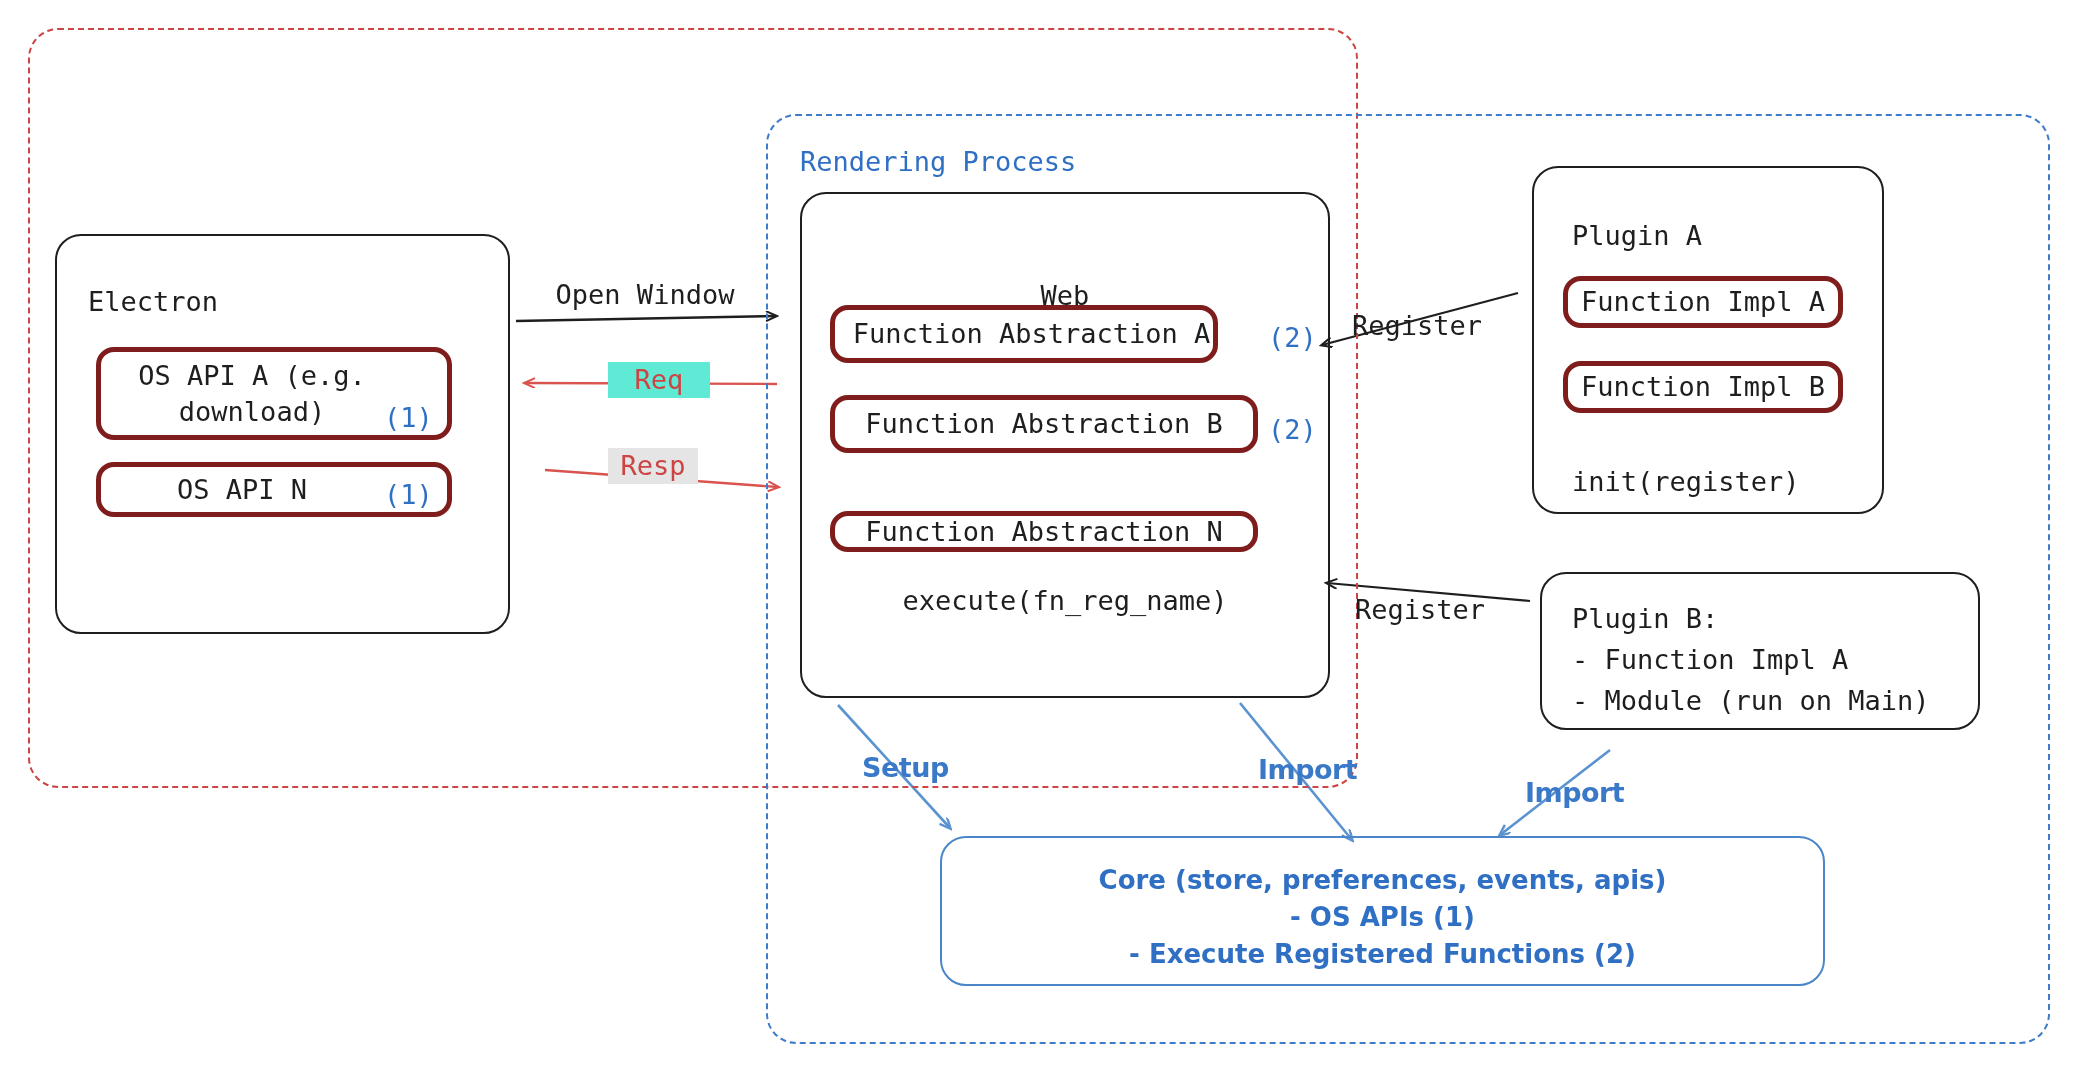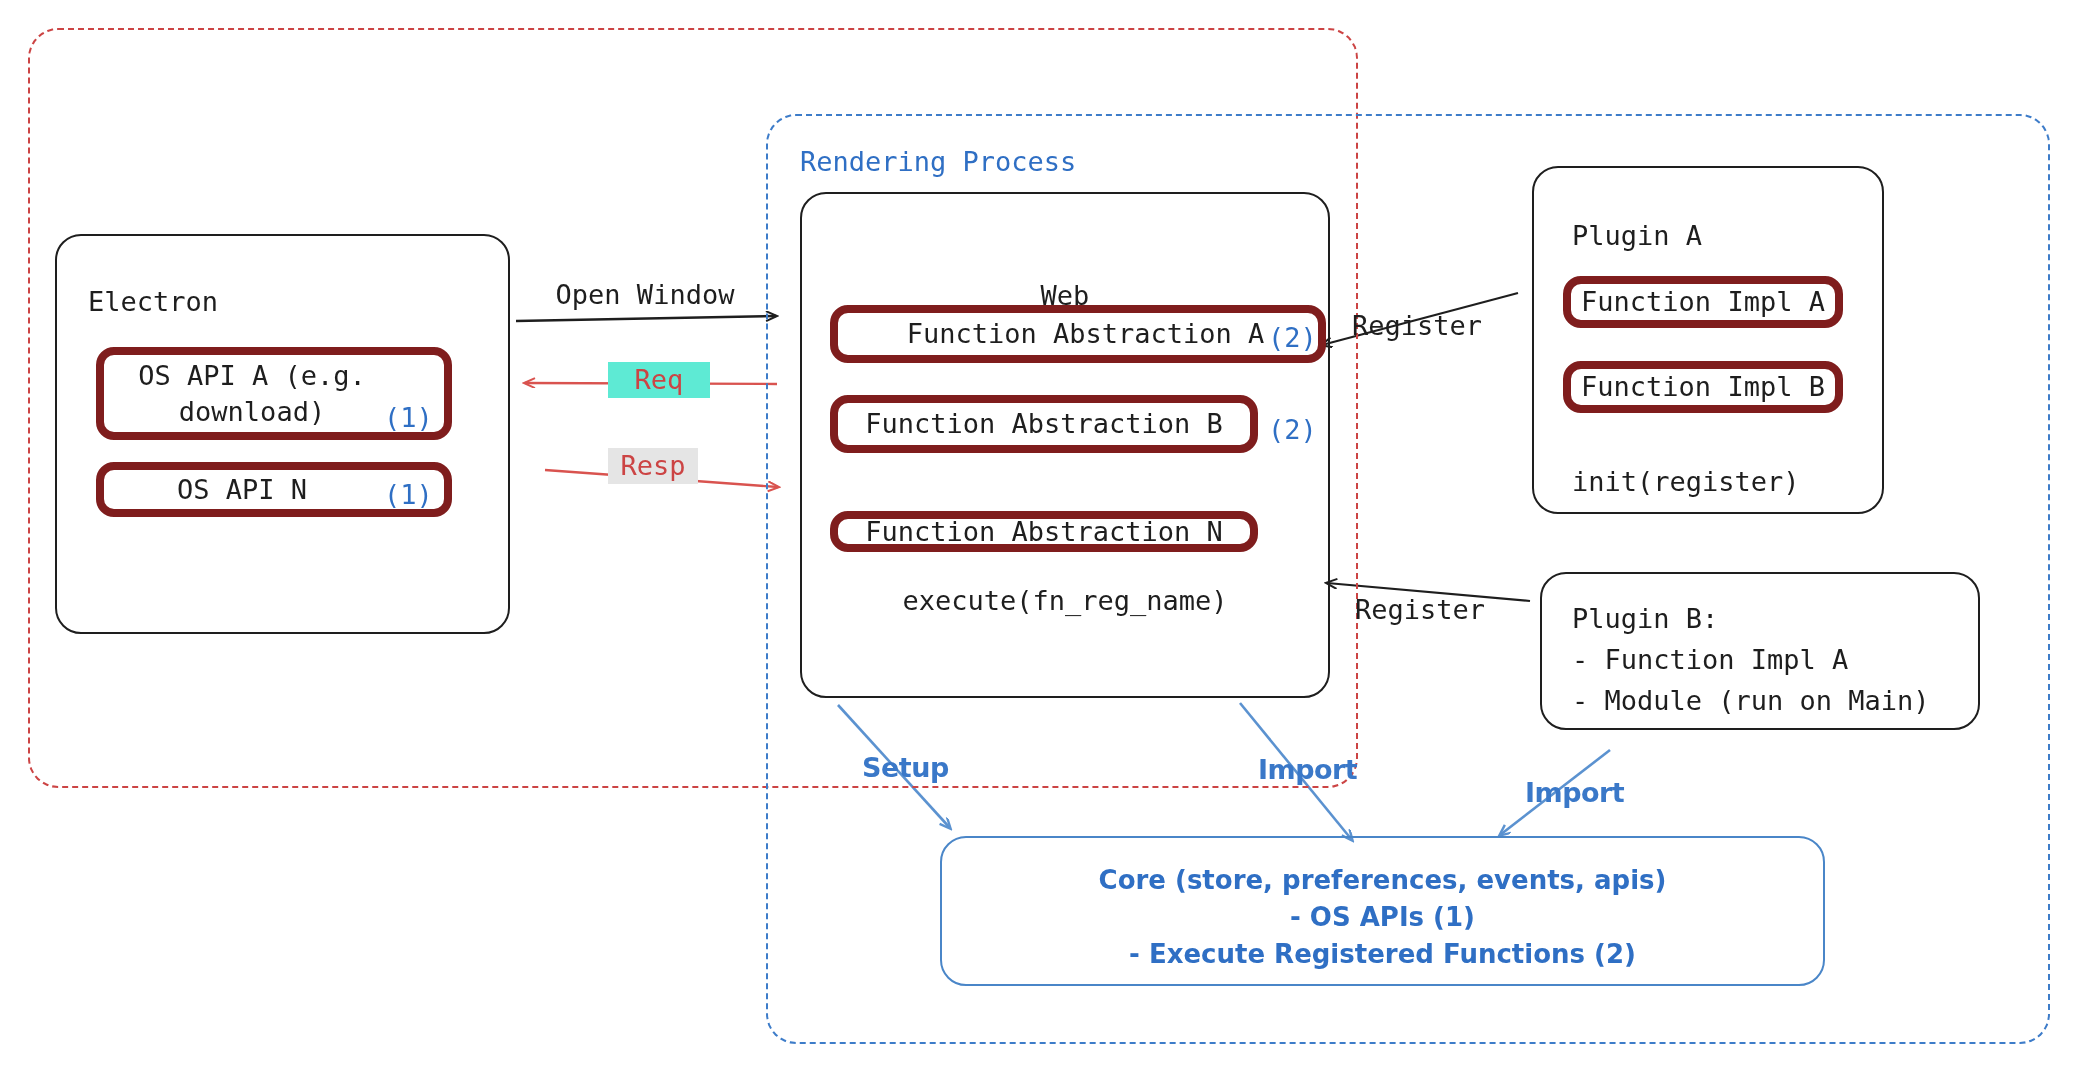--- a/index.html
+++ b/index.html
@@ -34,21 +34,21 @@
     justify-content: center;
     text-align: center;
     color: #1e1e1e;
   }
   .solid-box {
     border: 2.2px solid #1e1e1e;
     border-radius: 26px;
     background: transparent;
   }
   .inner-box {
-    border: 8px solid #7f1d1d;
+    border: 5px solid #7f1d1d;
     border-radius: 18px;
     background: transparent;
   }
   .dashed-red {
     border: 2.4px dashed #cc4444;
     border-radius: 30px;
     background: transparent;
   }
   .dashed-blue {
     border: 2.4px dashed #3d7cc9;
@@ -150,21 +150,21 @@
 
   <div class="node inner-box" style="left:96px; top:462px; width:356px; height:55px;">
     <span class="label t-body center" style="position:static; width:100%; transform:translateX(-32px);">OS API N</span>
   </div>
   <div class="label blue t-tag" style="left:384px; top:477px;">(1)</div>
 
   <div class="node solid-box" style="left:800px; top:192px; width:530px; height:506px;"></div>
 
   <div class="label t-title center" style="left:800px; top:250px; width:530px;margin-top:28px;">Web</div>
 
-  <div class="node inner-box" style="left:830px; top:305px; width:496px; height:58px;padding-left:15px;">
+  <div class="node inner-box" style="left:830px; top:305px; width:388px; height:58px;padding-left:15px;">
     <span class="label t-body center" style="position:static; width:100%;">Function Abstraction A</span>
   </div>
   <div class="label blue t-tag" style="left:1268px; top:320px;">(2)</div>
 
   <div class="node inner-box" style="left:830px; top:395px; width:428px; height:58px;">
     <span class="label t-body center" style="position:static; width:100%;">Function Abstraction B</span>
   </div>
   <div class="label blue t-tag" style="left:1268px; top:412px;">(2)</div>
 
   <div class="node inner-box" style="left:830px; top:511px; width:428px; height:41px;">

